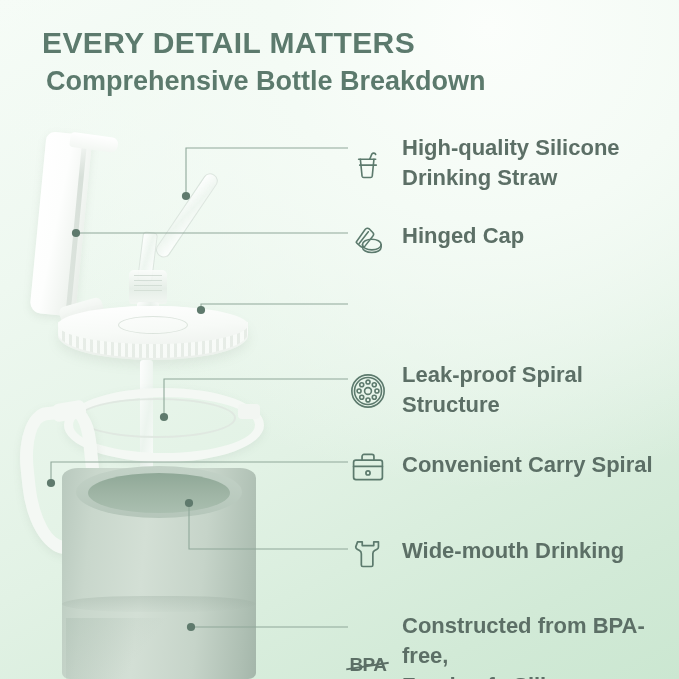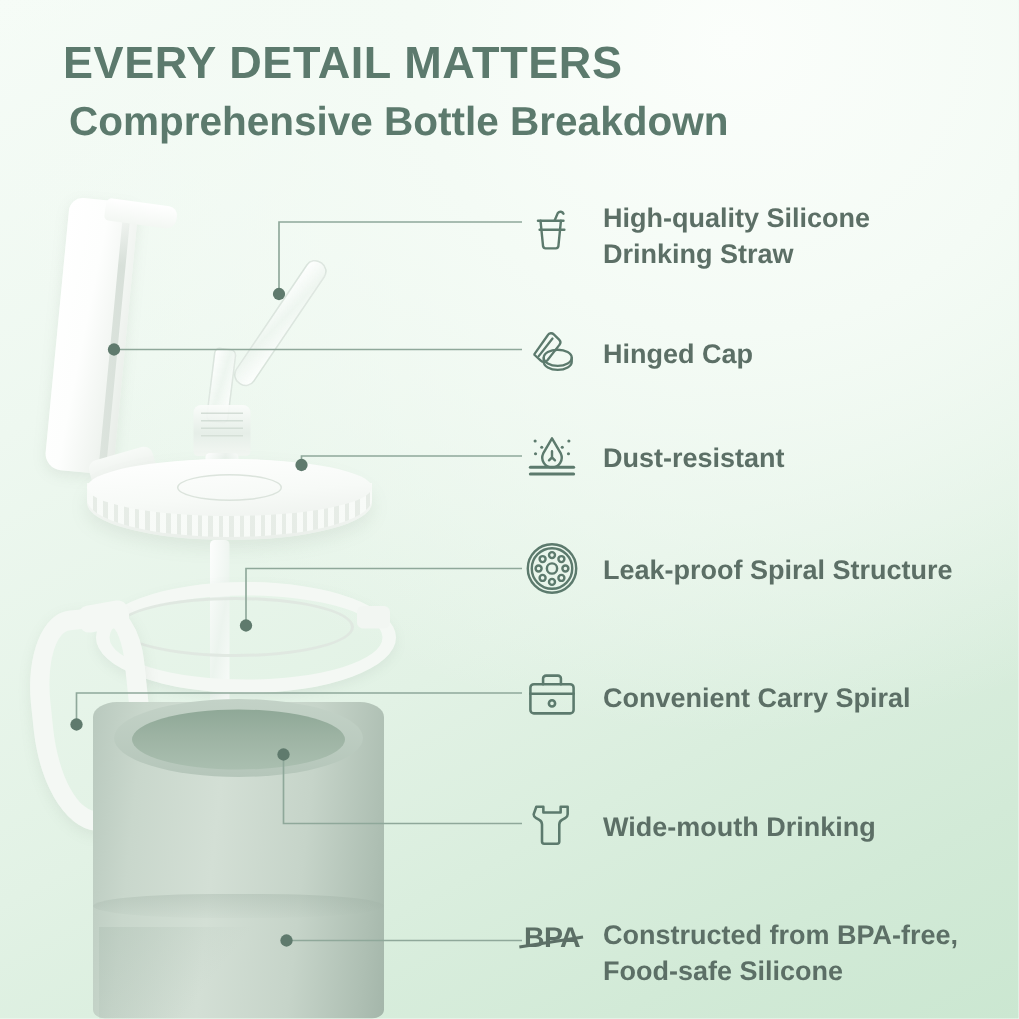--- a/index.html
+++ b/index.html
@@ -339,26 +339,26 @@
     display: flex;
     align-items: center;
     gap: 14px;
     width: 331px;
   }
   .feature-icon {
     flex: 0 0 auto;
     width: 40px;
     height: 40px;
     display: flex;
-    align-items: flex-start;
+    align-items: flex-end;
     justify-content: center;
     color: #5c7a6d;
   }
   .feature-label {
-    font-size: 18px;
+    font-size: 22px;
     font-weight: bold;
     color: #5c6f66;
     line-height: 1.36;
     white-space: pre-line;
   }
   .bpa-glyph {
     position: relative;
     font-size: 19px;
     font-weight: bold;
     letter-spacing: -0.5px;
@@ -469,37 +469,20 @@
         <svg viewBox="0 0 40 40" width="34" height="34" fill="none" stroke="currentColor" stroke-width="1.8" stroke-linecap="round" stroke-linejoin="round">
           <ellipse cx="24.5" cy="26.5" rx="11" ry="6.3"></ellipse>
           <path d="M13.5 26.5 v3.2 a11 6.3 0 0 0 22 0 v-3.2"></path>
           <path d="M6.2 23.6 L16.8 8.6 a3 3 0 0 1 4.6 -0.5 l4.2 4.2 a3 3 0 0 1 0.2 4.1 L16.4 28.4 a3.6 3.6 0 0 1 -5.2 0.3 l-4.6 -4.2 a0.7 0.7 0 0 1 -0.4 -0.9 z"></path>
           <path d="M9.6 25.2 L20.4 11.4"></path>
         </svg>
       </span>
       <span class="feature-label">Hinged Cap</span>
     </div>
 
-    <div class="feature-row" style="top:285px">
-      <span class="feature-icon">
-        <svg viewBox="0 0 40 40" width="36" height="36" fill="none" stroke="currentColor" stroke-width="1.8" stroke-linecap="round" stroke-linejoin="round">
-          <path d="M20 8 L26.5 19.2 a7.2 7.2 0 1 1 -13 0 z"></path>
-          <path d="M20 17.5 v4.6 M20 22.1 l-2.2 2.2 M20 22.1 l2.2 2.2"></path>
-          <circle cx="7.5" cy="10" r="1.15" fill="currentColor" stroke="none"></circle>
-          <circle cx="12.4" cy="14.6" r="1.15" fill="currentColor" stroke="none"></circle>
-          <circle cx="7.8" cy="19.4" r="1.15" fill="currentColor" stroke="none"></circle>
-          <circle cx="32.5" cy="10" r="1.15" fill="currentColor" stroke="none"></circle>
-          <circle cx="27.6" cy="14.6" r="1.15" fill="currentColor" stroke="none"></circle>
-          <circle cx="32.2" cy="19.4" r="1.15" fill="currentColor" stroke="none"></circle>
-          <path d="M4 29.4 h32" stroke-width="2.3"></path>
-          <path d="M4 34.4 h32" stroke-width="2.3"></path>
-        </svg>
-      </span>
-      <span class="feature-label">Dust-resistant</span>
-    </div>
 
     <div class="feature-row" style="top:360px">
       <span class="feature-icon">
         <svg viewBox="0 0 40 40" width="38" height="38" fill="none" stroke="currentColor" stroke-width="1.7" stroke-linecap="round" stroke-linejoin="round">
           <circle cx="20" cy="20" r="17"></circle>
           <circle cx="20" cy="20" r="14.2"></circle>
           <circle cx="20" cy="20" r="3.6"></circle>
           <circle cx="20" cy="10.6" r="2.1"></circle>
           <circle cx="26.6" cy="13.4" r="2.1"></circle>
           <circle cx="29.4" cy="20" r="2.1"></circle>

